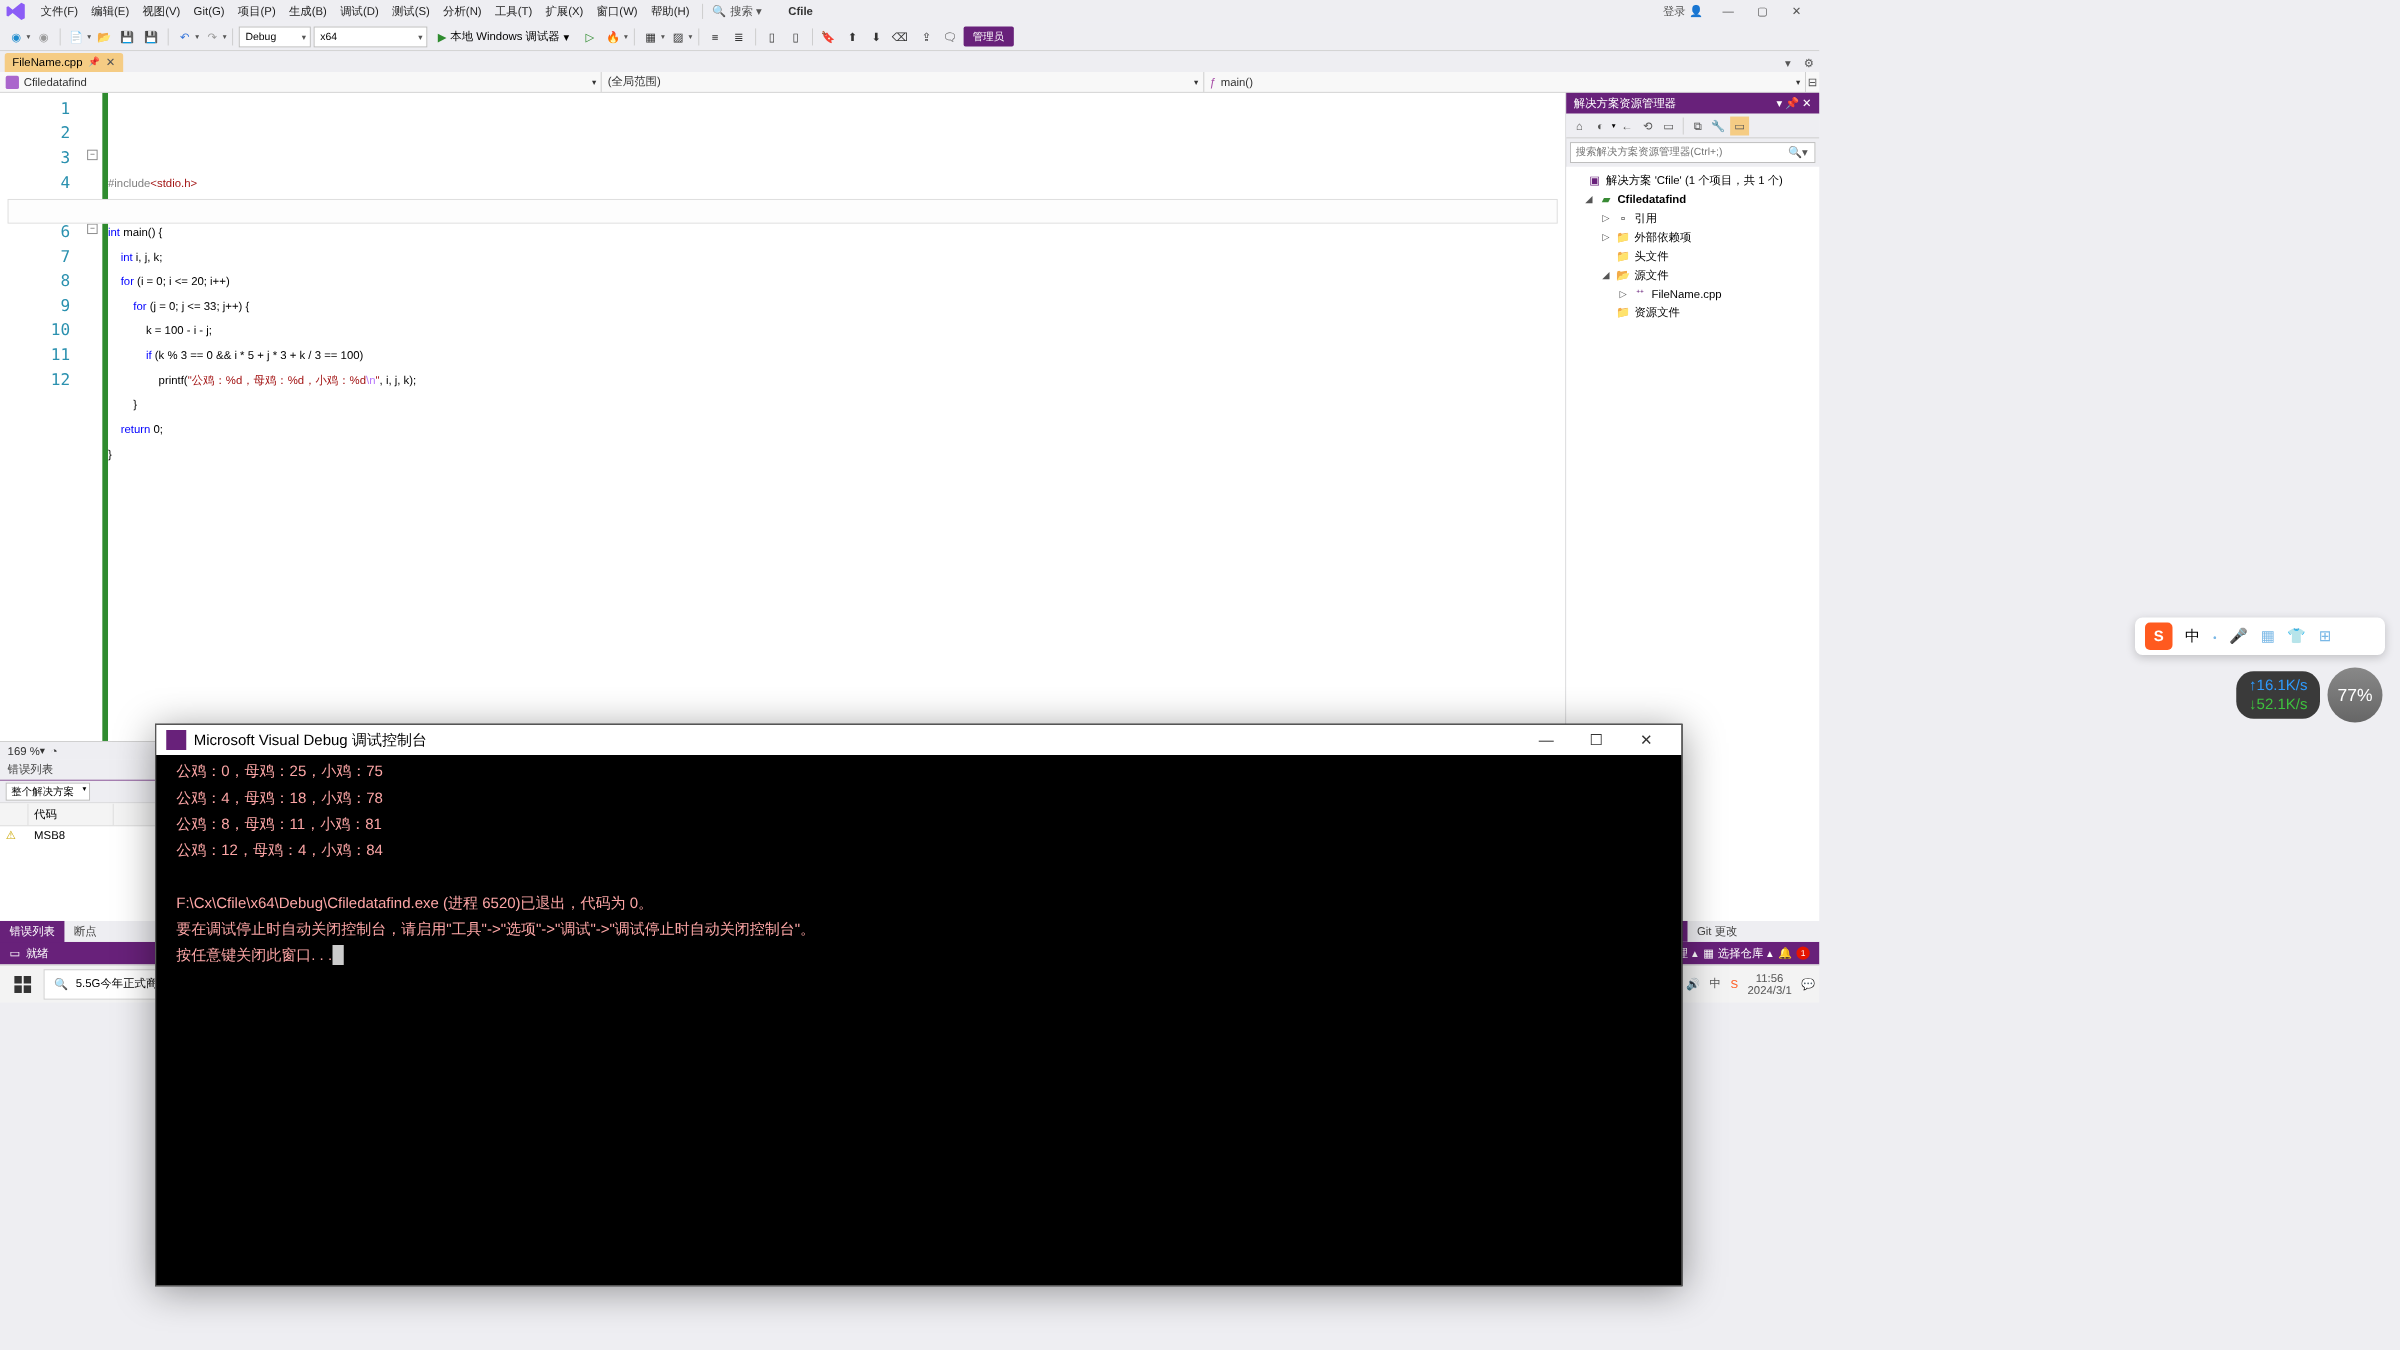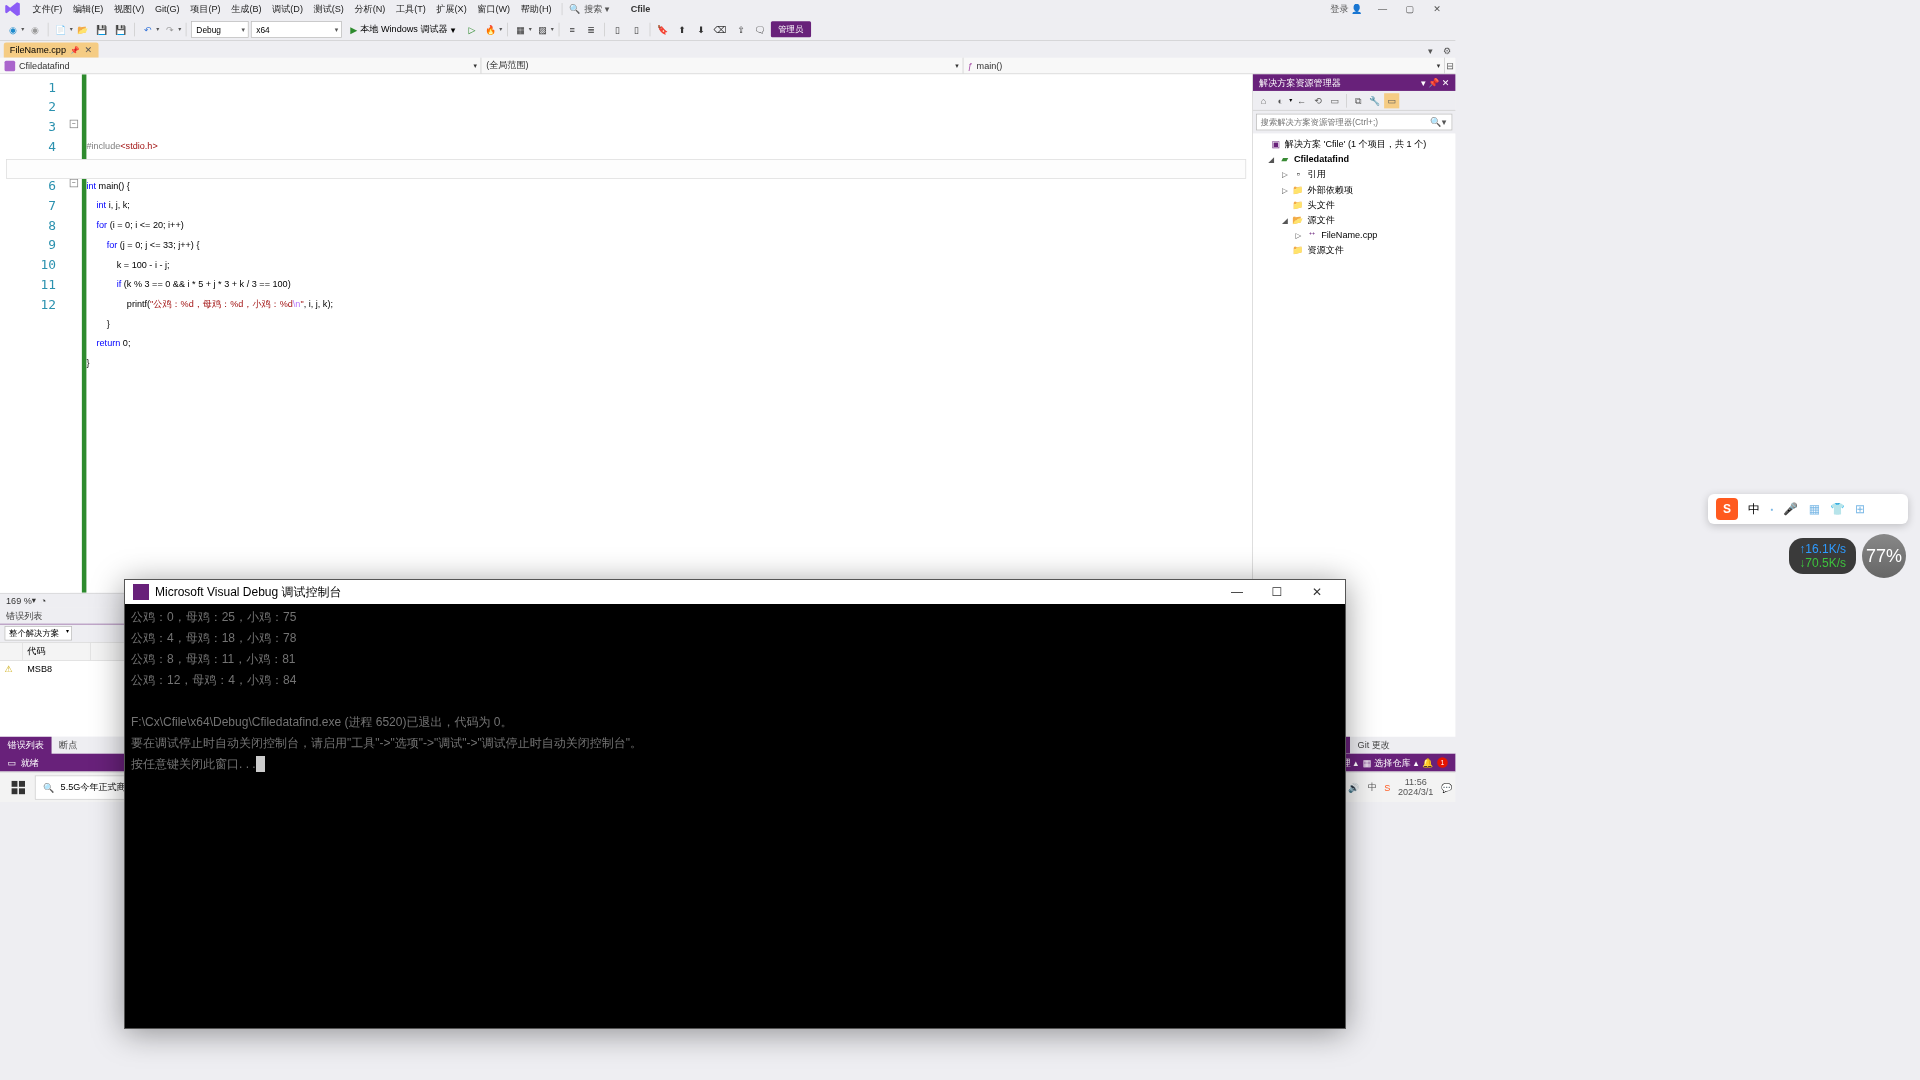--- a/index.html
+++ b/index.html
@@ -122,29 +122,29 @@
 .taskbar .spacer { flex:1; }
 .taskbar .tray { display:flex; align-items:center; gap:10px; color:#555; }
 .clock { text-align:center; font-size:11px; line-height:13px; }
 
 
 .console-win { position:absolute; left:124px; top:579px; width:1222px; height:450px; background:#000; box-shadow:0 4px 30px rgba(0,0,0,.4); border:1px solid #555; }
 .console-title { height:24px; background:#fff; color:#000; display:flex; align-items:center; padding:0 8px; font-size:12px; }
 .console-title .cicon { width:16px; height:16px; background:#68217a; margin-right:6px; }
 .console-title .spacer { flex:1; }
 .console-title .cbtn { width:40px; text-align:center; color:#333; }
-.console-body { padding:2px 6px; font-family:NSimSun,SimSun,monospace; font-size:15px; line-height:20px; color:#737373; white-space:pre; }
+.console-body { padding:2px 16px; font-family:NSimSun,SimSun,monospace; font-size:15px; line-height:20px; color:#fca5a5; white-space:pre; }
 .console-body .cursor { display:inline-block; width:9px; height:16px; background:#ccc; vertical-align:text-bottom; }
 
 
 .ime-bar { position:absolute; right:12px; top:494px; width:200px; height:30px; background:#fff; border-radius:6px; box-shadow:0 2px 8px rgba(0,0,0,.2); display:flex; align-items:center; padding:0 8px; gap:10px; }
 .ime-bar .s-logo { width:22px; height:22px; background:#ff5a1f; border-radius:4px; color:#fff; font-weight:bold; display:flex; align-items:center; justify-content:center; }
 .perf { position:absolute; right:14px; top:534px; display:flex; align-items:center; gap:6px; }
 .perf .bubble { background:#3a3a3a; color:#fff; border-radius:14px; padding:4px 10px; font-size:11px; line-height:14px; }
-.perf .circle { width:44px; height:44px; border-radius:50%; background:linear-gradient(#888,#666); color:#fff; display:flex; align-items:center; justify-content:center; font-size:18px; }
+.perf .circle { width:44px; height:44px; border-radius:50%; background:linear-gradient(#888,#666); color:#fff; display:flex; align-items:center; justify-content:center; font-size:14px; }
 .up { color:#2e9bff; }
 .dn { color:#3ec23e; }
 
 .warn-ico { color:#c9a600; }
 </style>
 </head>
 <body>
 
 <div class="scale-wrap">
 
@@ -469,15 +469,15 @@
   <span class="s-logo">S</span>
   <span>中</span>
   <span style="color:#7ab8e6">ꞏ</span>
   <span style="color:#7ab8e6">🎤</span>
   <span style="color:#7ab8e6">▦</span>
   <span style="color:#7ab8e6">👕</span>
   <span style="color:#7ab8e6">⊞</span>
 </div>
 
 <div class="perf">
-  <div class="bubble"><span class="up">↑16.1K/s</span><br><span class="dn">↓70.5K/s</span></div>
+  <div class="bubble"><span class="up">↑16.1K/s</span><br><span class="dn">↓52.1K/s</span></div>
   <div class="circle">77%</div>
 </div>
 
 </body></html>

